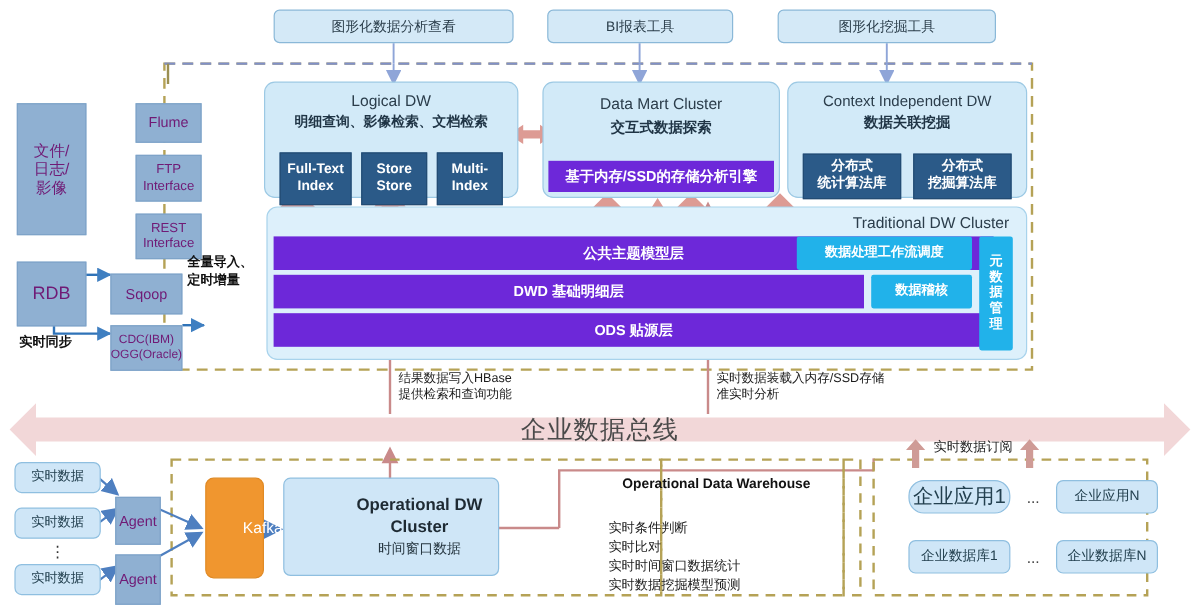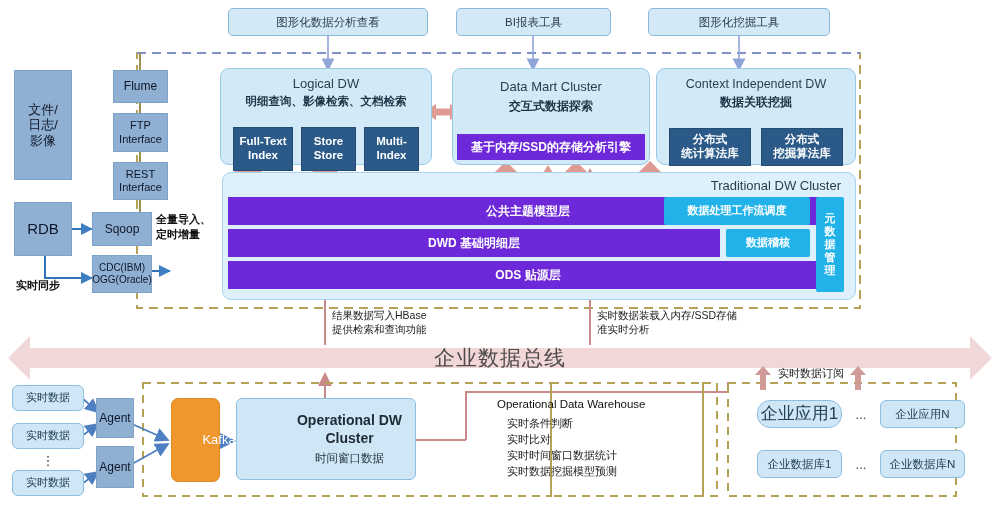--- a/index.html
+++ b/index.html
@@ -14,21 +14,21 @@
   .lightbox{                       
     background:#cfe6f7;border:1px solid #8fbfe0;border-radius:6px;
     color:#23404f;font-size:11px;line-height:1.25;
   }
   .toolbox{
     background:#d4e9f7;border:1px solid #8ab8d8;border-radius:5px;
     color:#2a3d4a;font-size:11.5px;
   }
   .steelbox{                       
     background:#8fb0d2;border:1px solid #7ea3c8;border-radius:0;
-    color:#0f172a;font-size:12px;line-height:1.2;
+    color:#701a75;font-size:12px;line-height:1.2;margin-top:16px;
   }
   .darkbox{                        
     background:#2b5a88;border:1px solid #234c74;
     color:#ffffff;font-weight:bold;font-size:11.5px;line-height:1.2;margin-top:12px;
   }
   .navyband{
     background:#6d28d9;color:#fff;font-weight:bold;font-size:12px;
   }
   .cyanbox{
     background:#21b2ea;color:#ffffff;font-weight:bold;font-size:11px;
@@ -298,21 +298,21 @@
     <span>Kafka</span>
   </div>
 
   <div class="abs lightbox ctr col" style="left:236px;top:398px;width:180px;height:82px;padding-left:47px;">
     <div style="font-size:14px;font-weight:bold;color:#1e2a33;">Operational DW</div>
     <div style="font-size:14px;font-weight:bold;color:#1e2a33;">Cluster</div>
     <div style="font-size:11.5px;color:#263640;margin-top:4px;">时间窗口数据</div>
   </div>
 
   <div class="abs" style="left:497px;top:398px;width:200px;">
-    <div style="font-size:11.5px;font-weight:normal;color:#111;margin-bottom:6px;">Operational Data Warehouse</div>
+    <div style="font-size:11.5px;font-weight:bold;color:#111;margin-bottom:23px;text-align:center;">Operational Data Warehouse</div>
     <div class="lbl" style="padding-left:10px;font-size:11px;line-height:1.45;">
       <div>实时条件判断</div>
       <div>实时比对</div>
       <div>实时时间窗口数据统计</div>
       <div>实时数据挖掘模型预测</div>
     </div>
   </div>
 
   <div class="abs lightbox ctr" style="left:757px;top:400px;width:85px;height:28px;font-size:17px;border-radius:13px;">
     <span>企业应用1</span>

